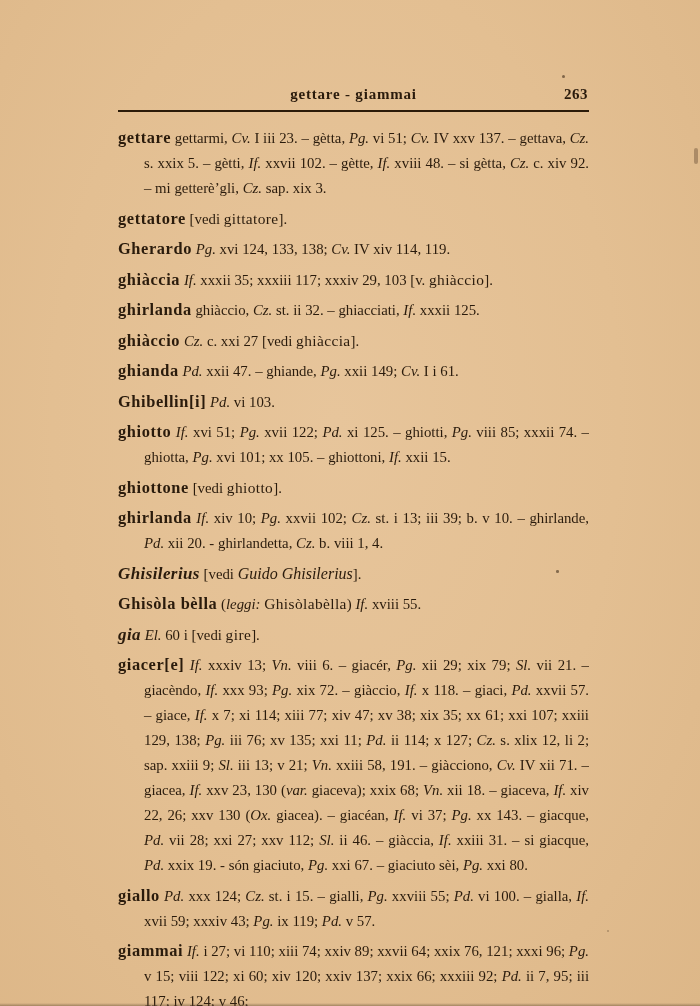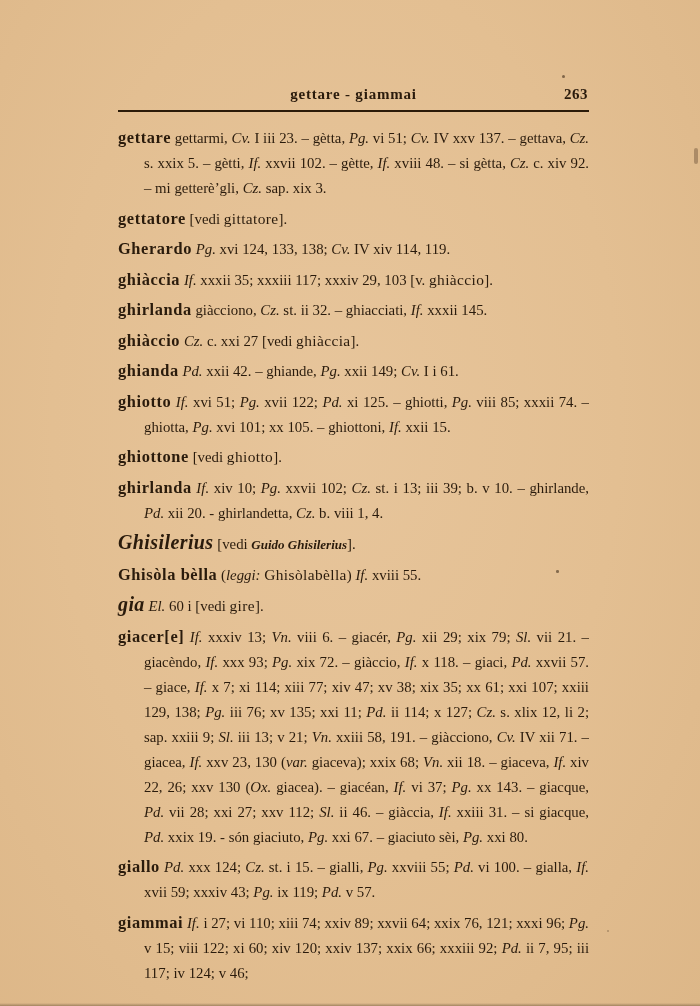--- a/index.html
+++ b/index.html
@@ -53,25 +53,25 @@
     padding-left:26px;
   }
   .hw{
     font-weight:bold;
     font-size:16.4px;
     letter-spacing:0.6px;
   }
   .hwi{
     font-weight:bold;
     font-style:italic;
-    font-size:20px;
+    font-size:17px;
     letter-spacing:0.4px;
   }
   .b{font-weight:normal;font-size:15.4px;letter-spacing:0.4px;}
-  .bi{font-weight:bold;font-style:italic;font-size:13px;}
+  .bi{font-weight:normal;font-style:italic;font-size:16px;}
   .i{font-style:italic;}
   .r{}
   .speck{
     position:absolute;
     background:#5d4730;
     border-radius:50%;
   }
   .speck1{left:562px;top:75px;width:3px;height:3px;opacity:.75;}
   .speck2{left:556px;top:570px;width:2.5px;height:2.5px;opacity:.7;}
   .speck3{left:607px;top:930px;width:2px;height:2px;opacity:.4;}
@@ -99,23 +99,24 @@
     <div class="header">
       <span class="running-title">gettare - giammai</span>
       <span class="page-number">263</span>
     </div>
     <div class="rule"></div>
     <div class="entries">
         <p class="entry"><span class="hw">gettare</span><span class="r"> gettarmi, </span><span class="i">Cv.</span><span class="r"> I iii 23. – gètta, </span><span class="i">Pg.</span><span class="r"> vi 51; </span><span class="i">Cv.</span><span class="r"> IV xxv 137. – gettava, </span><span class="i">Cz.</span><span class="r"> s. xxix 5. – gètti, </span><span class="i">If.</span><span class="r"> xxvii 102. – gètte, </span><span class="i">If.</span><span class="r"> xviii 48. – si gètta, </span><span class="i">Cz.</span><span class="r"> c. xiv 92. – mi getterè’gli, </span><span class="i">Cz.</span><span class="r"> sap. xix 3.</span></p>
         <p class="entry"><span class="hw">gettatore</span><span class="r"> [vedi </span><span class="b">gittatore</span><span class="r">].</span></p>
         <p class="entry"><span class="hw">Gherardo</span><span class="r"> </span><span class="i">Pg.</span><span class="r"> xvi 124, 133, 138; </span><span class="i">Cv.</span><span class="r"> IV xiv 114, 119.</span></p>
         <p class="entry"><span class="hw">ghiàccia</span><span class="r"> </span><span class="i">If.</span><span class="r"> xxxii 35; xxxiii 117; xxxiv 29, 103 [v. </span><span class="b">ghiàccio</span><span class="r">].</span></p>
-        <p class="entry"><span class="hw">ghirlanda</span><span class="r"> giàcciono, </span><span class="i">Cz.</span><span class="r"> st. ii 32. – ghiacciati, </span><span class="i">If.</span><span class="r"> xxxii 145.</span></p>
+        <p class="entry"><span class="hw">ghirlanda</span><span class="r"> ghiàccio, </span><span class="i">Cz.</span><span class="r"> st. ii 32. – ghiacciati, </span><span class="i">If.</span><span class="r"> xxxii 125.</span></p>
         <p class="entry"><span class="hw">ghiàccio</span><span class="r"> </span><span class="i">Cz.</span><span class="r"> c. xxi 27 [vedi </span><span class="b">ghiàccia</span><span class="r">].</span></p>
-        <p class="entry"><span class="hw">ghianda</span><span class="r"> </span><span class="i">Pd.</span><span class="r"> xxii 42. – ghiande, </span><span class="i">Pg.</span><span class="r"> xxii 149; </span><span class="i">Cv.</span><span class="r"> I i 61.</span></p>
+        <p class="entry"><span class="hw">ghianda</span><span class="r"> </span><span class="i">Pd.</span><span class="r"> xxii 47. – ghiande, </span><span class="i">Pg.</span><span class="r"> xxii 149; </span><span class="i">Cv.</span><span class="r"> I i 61.</span></p>
+        <p class="entry"><span class="hw">Ghibellin[i]</span><span class="r"> </span><span class="i">Pd.</span><span class="r"> vi 103.</span></p>
         <p class="entry"><span class="hw">ghiotto</span><span class="r"> </span><span class="i">If.</span><span class="r"> xvi 51; </span><span class="i">Pg.</span><span class="r"> xvii 122; </span><span class="i">Pd.</span><span class="r"> xi 125. – ghiotti, </span><span class="i">Pg.</span><span class="r"> viii 85; xxxii 74. – ghiotta, </span><span class="i">Pg.</span><span class="r"> xvi 101; xx 105. – ghiottoni, </span><span class="i">If.</span><span class="r"> xxii 15.</span></p>
         <p class="entry"><span class="hw">ghiottone</span><span class="r"> [vedi </span><span class="b">ghiotto</span><span class="r">].</span></p>
         <p class="entry"><span class="hw">ghirlanda</span><span class="r"> </span><span class="i">If.</span><span class="r"> xiv 10; </span><span class="i">Pg.</span><span class="r"> xxvii 102; </span><span class="i">Cz.</span><span class="r"> st. i 13; iii 39; b. v 10. – ghirlande, </span><span class="i">Pd.</span><span class="r"> xii 20. - ghirlandetta, </span><span class="i">Cz.</span><span class="r"> b. viii 1, 4.</span></p>
         <p class="entry"><span class="hwi">Ghisilerius</span><span class="r"> [vedi </span><span class="bi">Guido Ghisilerius</span><span class="r">].</span></p>
         <p class="entry"><span class="hw">Ghisòla bèlla</span><span class="r"> (</span><span class="i">leggi:</span><span class="r"> </span><span class="b">Ghisòlabèlla</span><span class="r">) </span><span class="i">If.</span><span class="r"> xviii 55.</span></p>
         <p class="entry"><span class="hwi">gia</span><span class="r"> </span><span class="i">El.</span><span class="r"> 60 i [vedi </span><span class="b">gire</span><span class="r">].</span></p>
         <p class="entry"><span class="hw">giacer[e]</span><span class="r"> </span><span class="i">If.</span><span class="r"> xxxiv 13; </span><span class="i">Vn.</span><span class="r"> viii 6. – giacér, </span><span class="i">Pg.</span><span class="r"> xii 29; xix 79; </span><span class="i">Sl.</span><span class="r"> vii 21. – giacèndo, </span><span class="i">If.</span><span class="r"> xxx 93; </span><span class="i">Pg.</span><span class="r"> xix 72. – giàccio, </span><span class="i">If.</span><span class="r"> x 118. – giaci, </span><span class="i">Pd.</span><span class="r"> xxvii 57. – giace, </span><span class="i">If.</span><span class="r"> x 7; xi 114; xiii 77; xiv 47; xv 38; xix 35; xx 61; xxi 107; xxiii 129, 138; </span><span class="i">Pg.</span><span class="r"> iii 76; xv 135; xxi 11; </span><span class="i">Pd.</span><span class="r"> ii 114; x 127; </span><span class="i">Cz.</span><span class="r"> s. xlix 12, li 2; sap. xxiii 9; </span><span class="i">Sl.</span><span class="r"> iii 13; v 21; </span><span class="i">Vn.</span><span class="r"> xxiii 58, 191. – giàcciono, </span><span class="i">Cv.</span><span class="r"> IV xii 71. – giacea, </span><span class="i">If.</span><span class="r"> xxv 23, 130 (</span><span class="i">var.</span><span class="r"> giaceva); xxix 68; </span><span class="i">Vn.</span><span class="r"> xii 18. – giaceva, </span><span class="i">If.</span><span class="r"> xiv 22, 26; xxv 130 (</span><span class="i">Ox.</span><span class="r"> giacea). – giacéan, </span><span class="i">If.</span><span class="r"> vi 37; </span><span class="i">Pg.</span><span class="r"> xx 143. – giacque, </span><span class="i">Pd.</span><span class="r"> vii 28; xxi 27; xxv 112; </span><span class="i">Sl.</span><span class="r"> ii 46. – giàccia, </span><span class="i">If.</span><span class="r"> xxiii 31. – si giacque, </span><span class="i">Pd.</span><span class="r"> xxix 19. - són giaciuto, </span><span class="i">Pg.</span><span class="r"> xxi 67. – giaciuto sèi, </span><span class="i">Pg.</span><span class="r"> xxi 80.</span></p>
         <p class="entry"><span class="hw">giallo</span><span class="r"> </span><span class="i">Pd.</span><span class="r"> xxx 124; </span><span class="i">Cz.</span><span class="r"> st. i 15. – gialli, </span><span class="i">Pg.</span><span class="r"> xxviii 55; </span><span class="i">Pd.</span><span class="r"> vi 100. – gialla, </span><span class="i">If.</span><span class="r"> xvii 59; xxxiv 43; </span><span class="i">Pg.</span><span class="r"> ix 119; </span><span class="i">Pd.</span><span class="r"> v 57.</span></p>
         <p class="entry"><span class="hw">giammai</span><span class="r"> </span><span class="i">If.</span><span class="r"> i 27; vi 110; xiii 74; xxiv 89; xxvii 64; xxix 76, 121; xxxi 96; </span><span class="i">Pg.</span><span class="r"> v 15; viii 122; xi 60; xiv 120; xxiv 137; xxix 66; xxxiii 92; </span><span class="i">Pd.</span><span class="r"> ii 7, 95; iii 117; iv 124; v 46;</span></p>
       </div>

